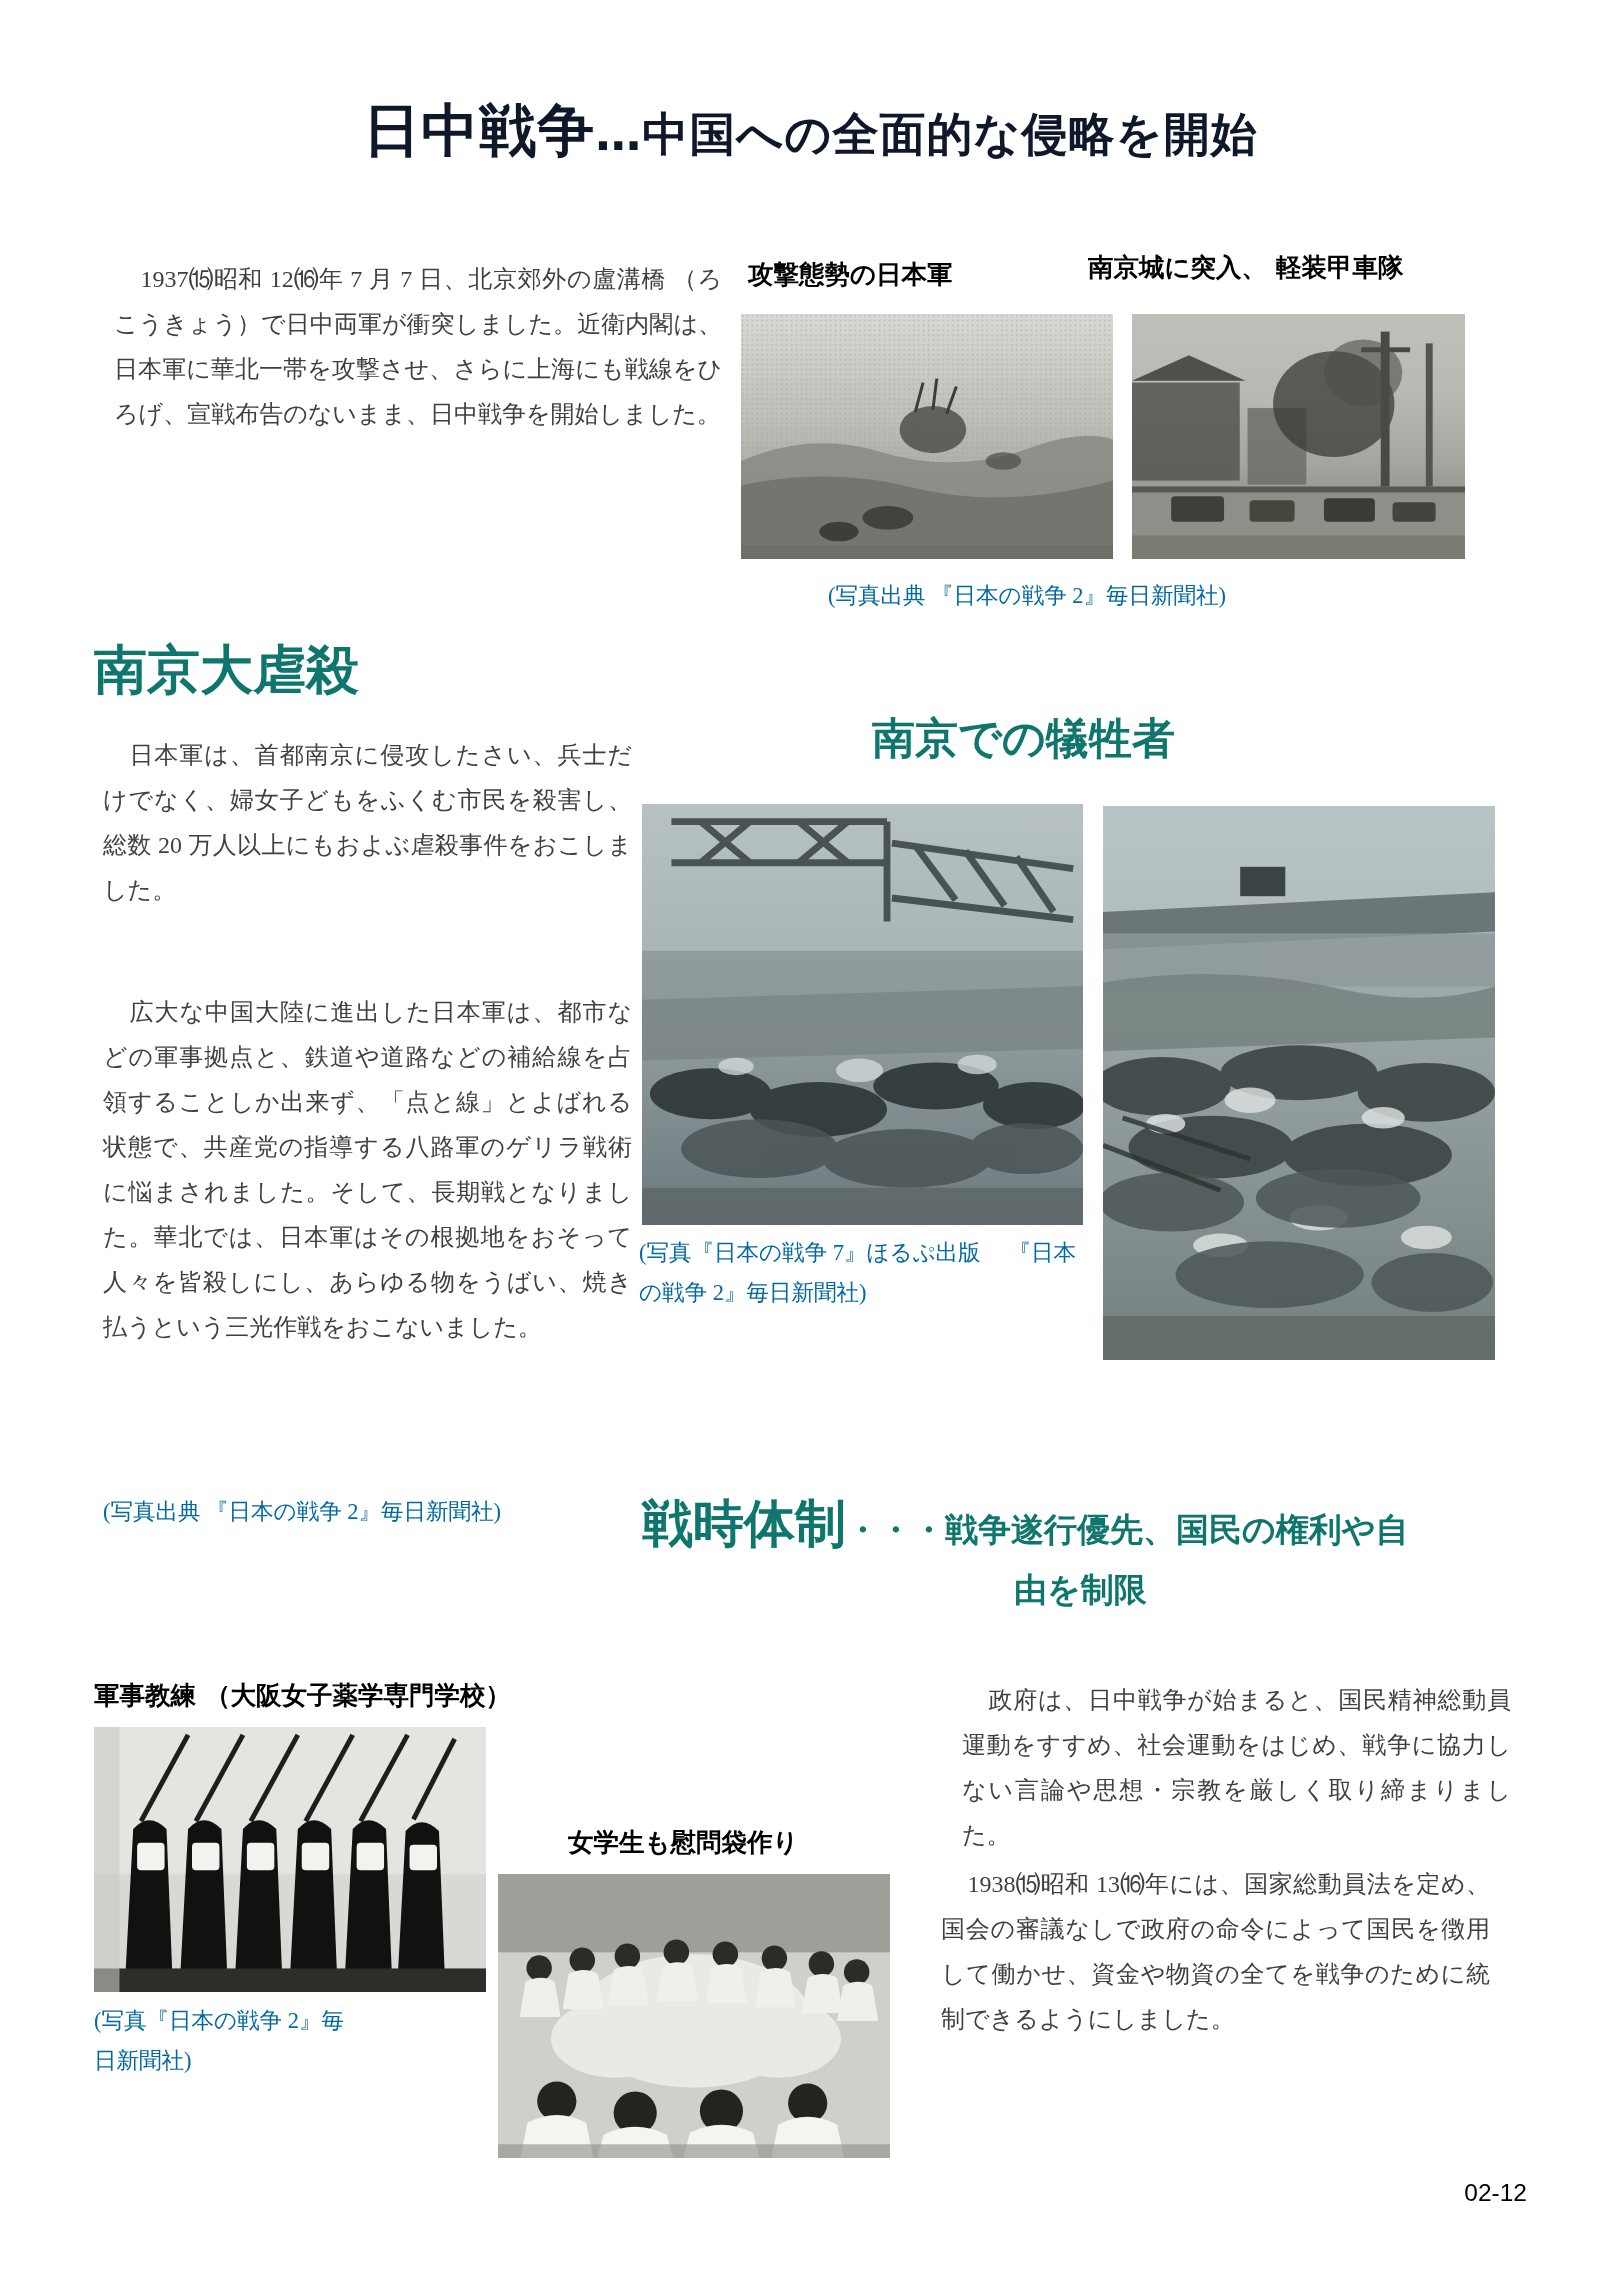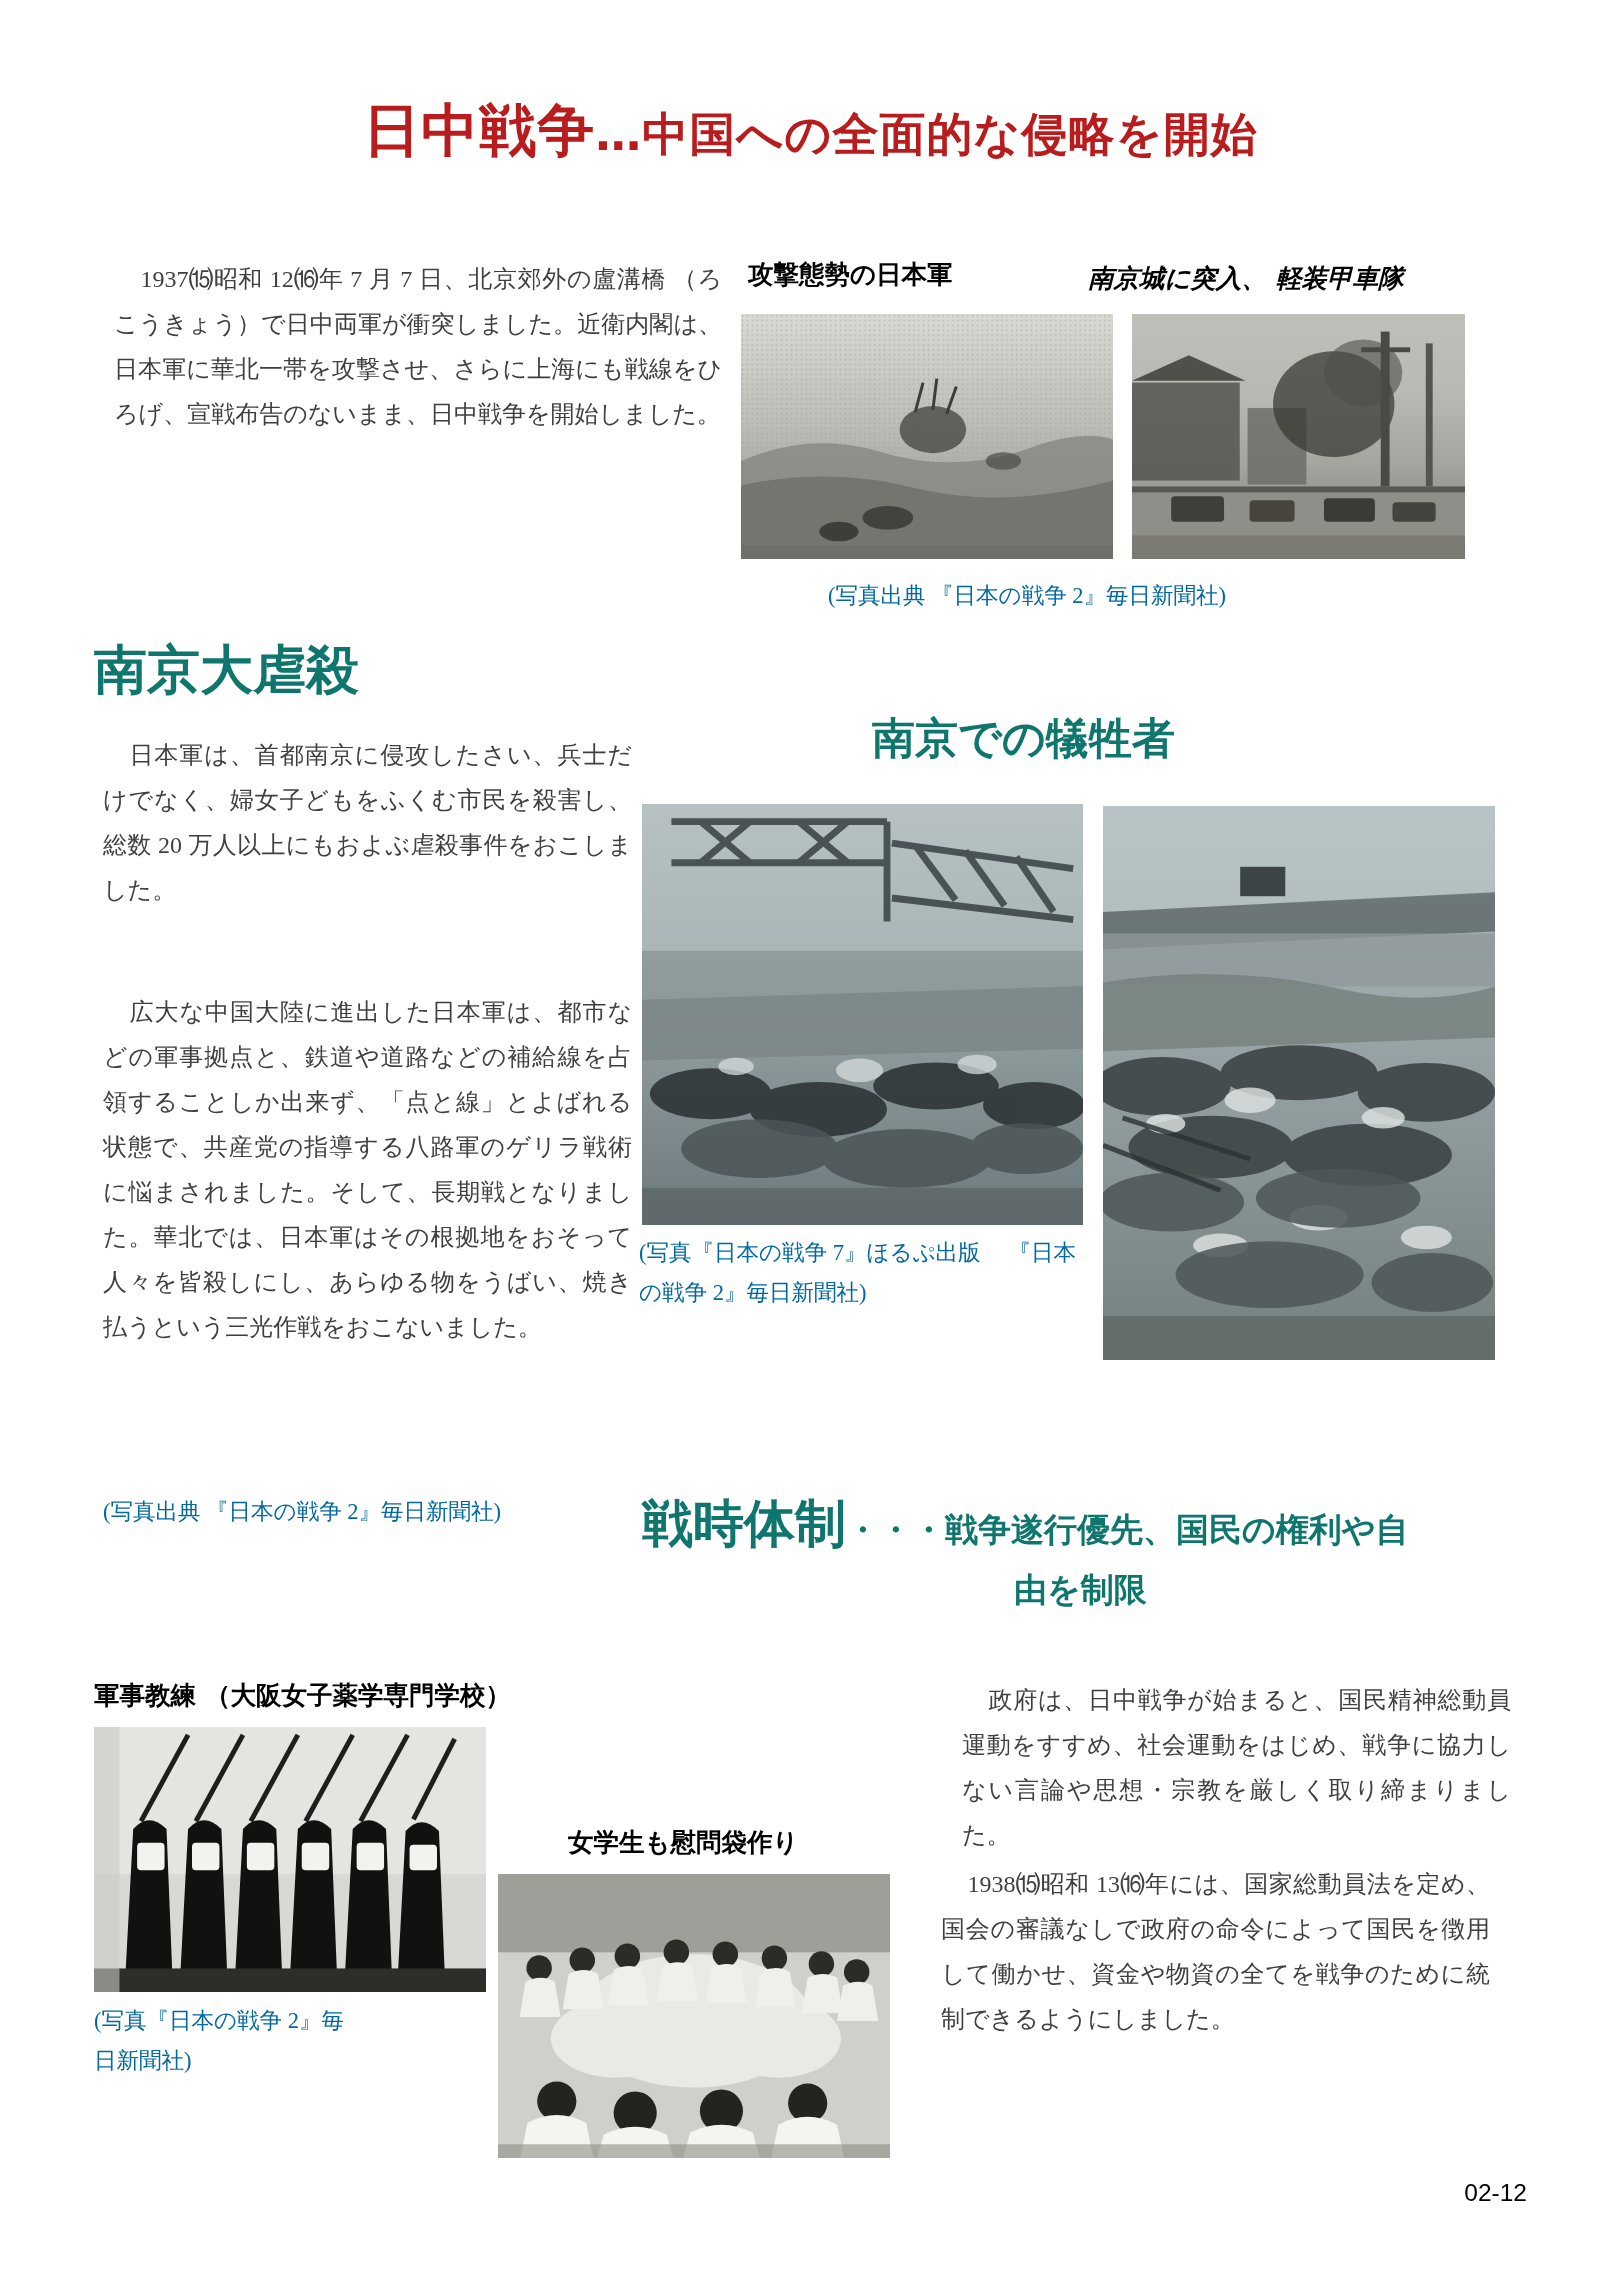--- a/index.html
+++ b/index.html
@@ -22,21 +22,21 @@
     height: 2293px;
     background: #fff;
   }
 
   
   .main-title {
     position: absolute;
     left: 0; top: 93px;
     width: 1621px;
     text-align: center;
-    color: #b91c1c;
+    color: #0f172a;
     font-family: "DejaVu Sans", sans-serif;
     font-weight: bold;
     letter-spacing: 1px;
     white-space: nowrap;
   }
   .main-title .big { font-size: 57px; }
   .main-title .mid { font-size: 46px; }
 
   .sec-heading {
     position: absolute;
@@ -103,21 +103,21 @@
 
   <div class="main-title">
     <span class="big">日中戦争</span><span class="mid">…</span><span class="mid">中国への全面的な侵略を開始</span>
   </div>
 
   <div class="body-text indent" style="left:114px; top:257px; width:608px;">
     <p>1937⒂昭和 12⒃年 7 月 7 日、北京郊外の盧溝橋 （ろこうきょう）で日中両軍が衝突しました。近衛内閣は、日本軍に華北一帯を攻撃させ、さらに上海にも戦線をひろげ、宣戦布告のないまま、日中戦争を開始しました。</p>
   </div>
 
   <div class="photo-label" style="left:748px; top:257px;">攻撃態勢の日本軍</div>
-  <div class="photo-label" style="left:1088px; top:261px;font-style:italic;">南京城に突入、 軽装甲車隊</div>
+  <div class="photo-label" style="left:1088px; top:250px;">南京城に突入、 軽装甲車隊</div>
 
   <div class="photo" style="left:741px; top:314px; width:372px; height:245px;">
     <svg viewBox="0 0 380 250" preserveAspectRatio="none" class="inner">
       <defs>
         <linearGradient id="g1" x1="0" y1="0" x2="0" y2="1">
           <stop offset="0%" stop-color="#d8d8d4"></stop>
           <stop offset="45%" stop-color="#bdbdb8"></stop>
           <stop offset="100%" stop-color="#8e8e8a"></stop>
         </linearGradient>
         <pattern id="halftone" width="5" height="5" patternUnits="userSpaceOnUse">

